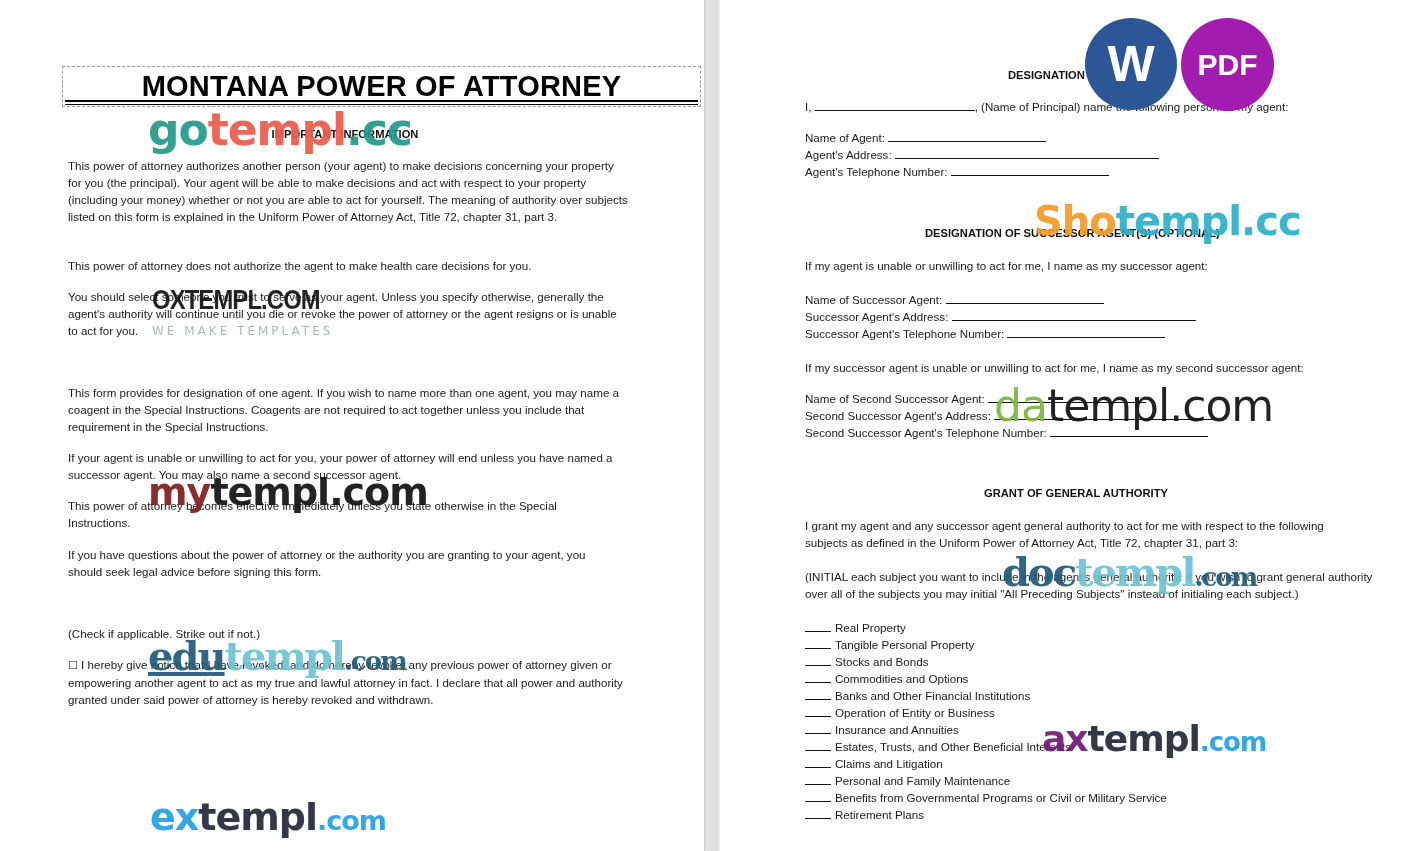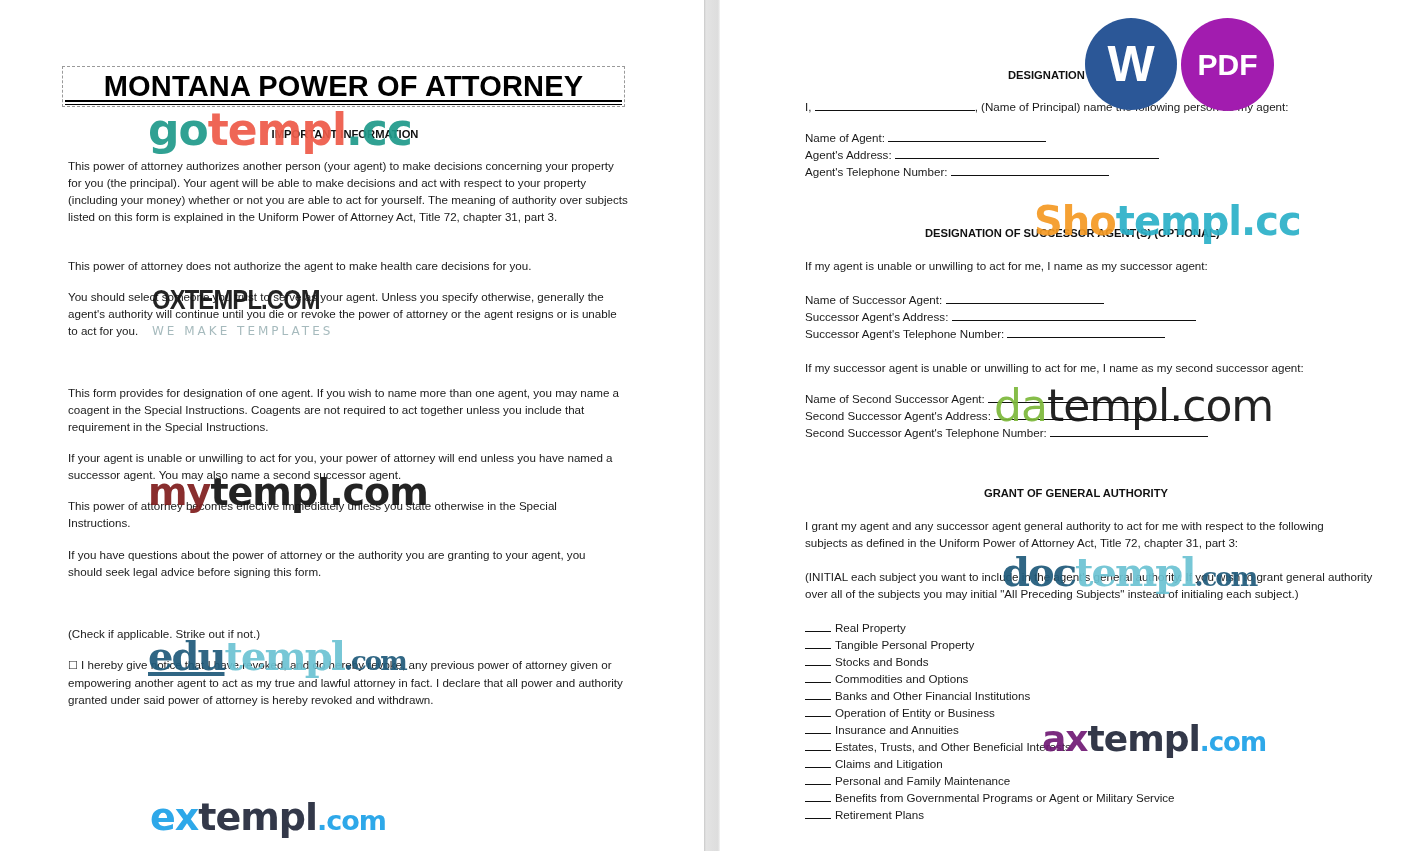--- a/index.html
+++ b/index.html
@@ -10,21 +10,21 @@
   .page-left { left: 0; width: 704px; }
   .page-right { left: 720px; width: 692px; }
 
   .divider { position: absolute; left: 704px; top: 0; width: 16px; height: 851px;
     background: linear-gradient(to right, #c9c9c9 0px, #e4e4e4 2px, #e0e0e0 8px, #dddddd 14px, #f4f4f4 16px); }
 
   .txt { position: absolute; font-size: 11.6px; line-height: 17px; color: #1a1a1a; white-space: nowrap; }
   .para { position: absolute; font-size: 11.6px; line-height: 17px; color: #1a1a1a; }
   .hd { position: absolute; font-size: 11.2px; font-weight: bold; color: #111; white-space: nowrap; }
 
-  .title-box { position: absolute; left: 62px; top: 66px; width: 563px; height: 41px;
+  .title-box { position: absolute; left: 62px; top: 66px; width: 639px; height: 41px;
     border: 1px dashed #9a9a9a; }
   .title-box .title { position: absolute; left: 0; right: 0; top: 3px; text-align: center;
     font-size: 29px; font-weight: bold; color: #000; letter-spacing: 0.2px; }
   .title-box .rule1 { position: absolute; left: 2px; right: 2px; top: 33px; height: 2px; background: #000; }
   .title-box .rule2 { position: absolute; left: 2px; right: 2px; top: 37px; height: 1px; background: #000; }
 
   .blank { display: inline-block; border-bottom: 1px solid #111; height: 12px; vertical-align: baseline; }
 
   .wm { position: absolute; font-family: "DejaVu Sans", sans-serif; font-weight: bold; white-space: nowrap; opacity: 0.92; }
 
@@ -128,21 +128,21 @@
 <div class="list-item" style="top:619px;"><span class="line"></span><span>Real Property</span></div>
 <div class="list-item" style="top:636px;"><span class="line"></span><span>Tangible Personal Property</span></div>
 <div class="list-item" style="top:653px;"><span class="line"></span><span>Stocks and Bonds</span></div>
 <div class="list-item" style="top:670px;"><span class="line"></span><span>Commodities and Options</span></div>
 <div class="list-item" style="top:687px;"><span class="line"></span><span>Banks and Other Financial Institutions</span></div>
 <div class="list-item" style="top:704px;"><span class="line"></span><span>Operation of Entity or Business</span></div>
 <div class="list-item" style="top:721px;"><span class="line"></span><span>Insurance and Annuities</span></div>
 <div class="list-item" style="top:738px;"><span class="line"></span><span>Estates, Trusts, and Other Beneficial Interests</span></div>
 <div class="list-item" style="top:755px;"><span class="line"></span><span>Claims and Litigation</span></div>
 <div class="list-item" style="top:772px;"><span class="line"></span><span>Personal and Family Maintenance</span></div>
-<div class="list-item" style="top:789px;"><span class="line"></span><span>Benefits from Governmental Programs or Agent or Military Service</span></div>
+<div class="list-item" style="top:789px;"><span class="line"></span><span>Benefits from Governmental Programs or Civil or Military Service</span></div>
 <div class="list-item" style="top:806px;"><span class="line"></span><span>Retirement Plans</span></div>
 
 <div class="badge badge-word">
     <span>W</span>
   </div>
 <div class="badge badge-pdf">
     <span>PDF</span>
   </div>
 
 <div class="wm" style="left:148px; top:104px; font-size:44px; letter-spacing:-1px;">

